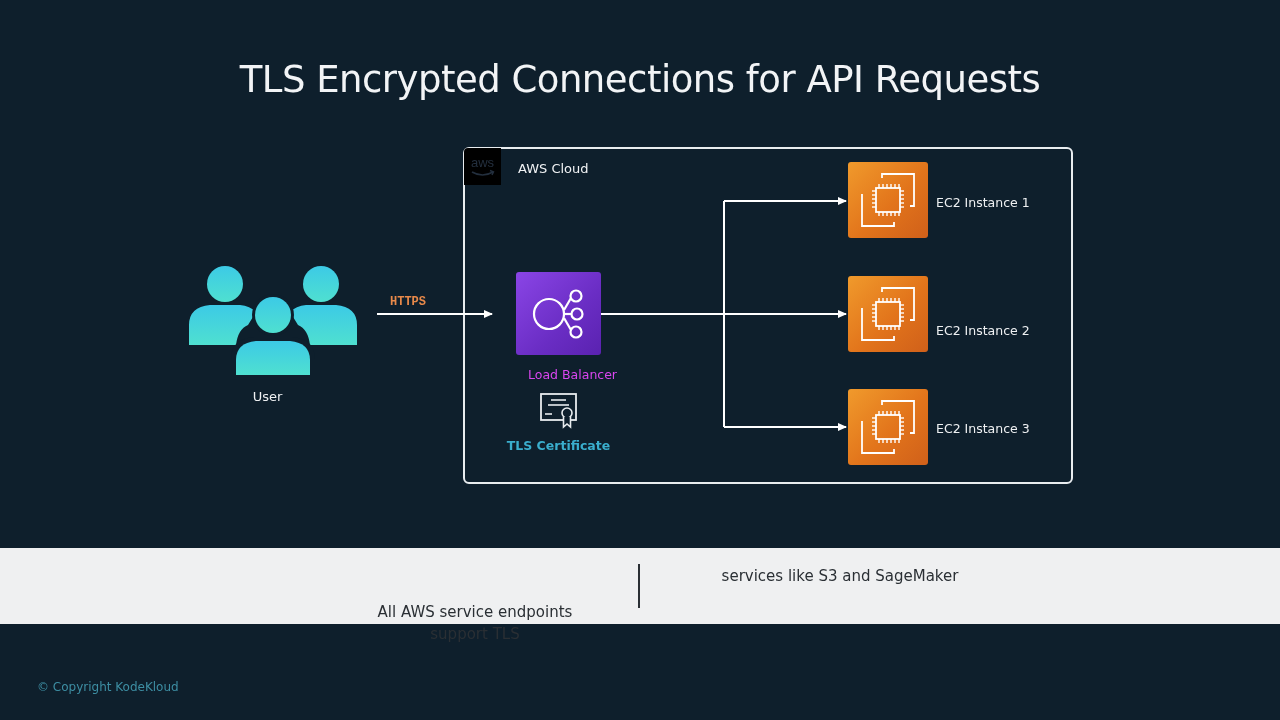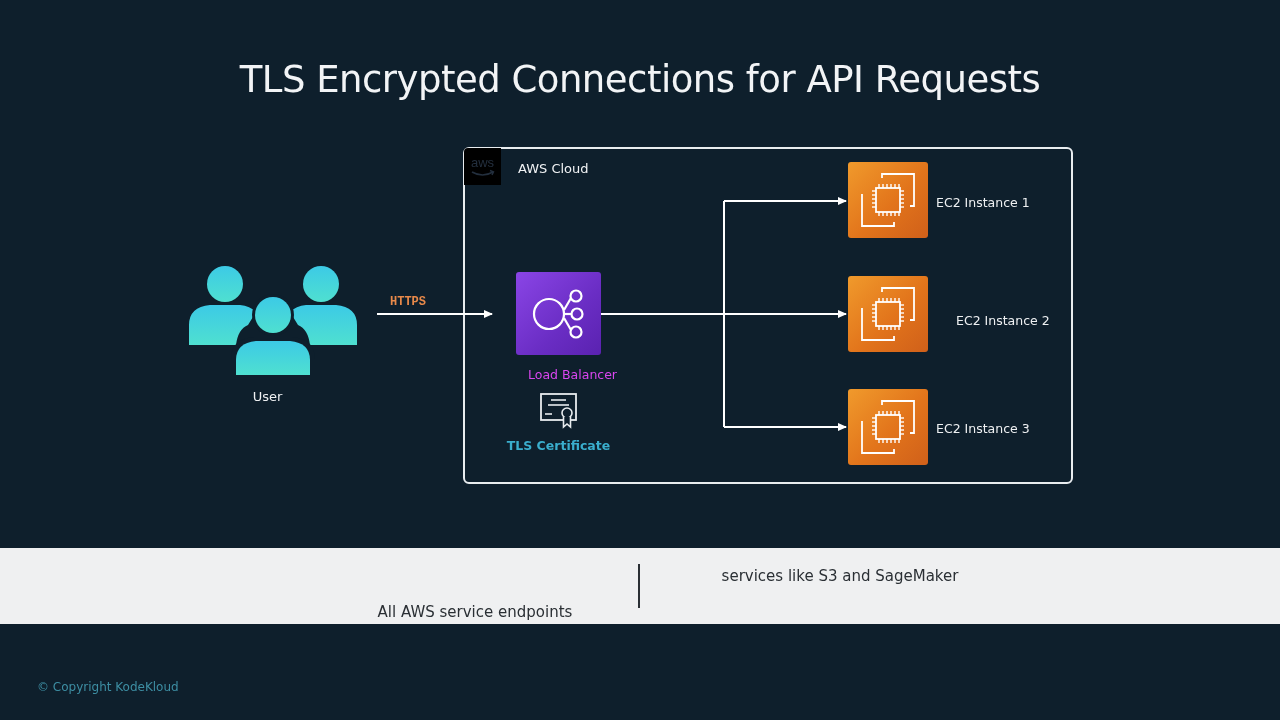--- a/index.html
+++ b/index.html
@@ -161,21 +161,21 @@
         <line x1="24" y1="41" x2="28" y2="41"></line>
         <line x1="24" y1="45" x2="28" y2="45"></line>
       <line x1="52" y1="29" x2="56" y2="29"></line>
         <line x1="52" y1="33" x2="56" y2="33"></line>
         <line x1="52" y1="37" x2="56" y2="37"></line>
         <line x1="52" y1="41" x2="56" y2="41"></line>
         <line x1="52" y1="45" x2="56" y2="45"></line>
     </g>
   </svg>
 </div>
-<div class="ec2-label" style="top:313px;margin-left:20px;">EC2 Instance 2</div>
+<div class="ec2-label" style="top:323px;">EC2 Instance 2</div>
 
 <div class="ec2" style="top:389px;">
   <svg width="80" height="76" viewBox="0 0 80 76">
     <path d="M34 16 L34 12 L66 12 L66 44 L62 44" fill="none" stroke="#fff" stroke-width="1.8"></path>
     <path d="M14 32 L14 64 L46 64 L46 60" fill="none" stroke="#fff" stroke-width="1.8"></path>
     <rect x="28" y="26" width="24" height="24" fill="none" stroke="#fff" stroke-width="1.8"></rect>
     <g stroke="#fff" stroke-width="1.4">
       <line x1="31" y1="22" x2="31" y2="26"></line>
         <line x1="35" y1="22" x2="35" y2="26"></line>
         <line x1="39" y1="22" x2="39" y2="26"></line>
@@ -199,19 +199,20 @@
         <line x1="52" y1="41" x2="56" y2="41"></line>
         <line x1="52" y1="45" x2="56" y2="45"></line>
     </g>
   </svg>
 </div>
 <div class="ec2-label" style="top:421px;">EC2 Instance 3</div>
 
 <div class="band"></div>
 <div class="band-left">
   <div>All AWS service endpoints</div>
+  <div>support TLS</div>
 </div>
 <div class="band-divider"></div>
 <div class="band-right">
   <div>services like S3 and SageMaker</div>
 </div>
 
 <div class="copyright">© Copyright KodeKloud</div>
 
 </body></html>

